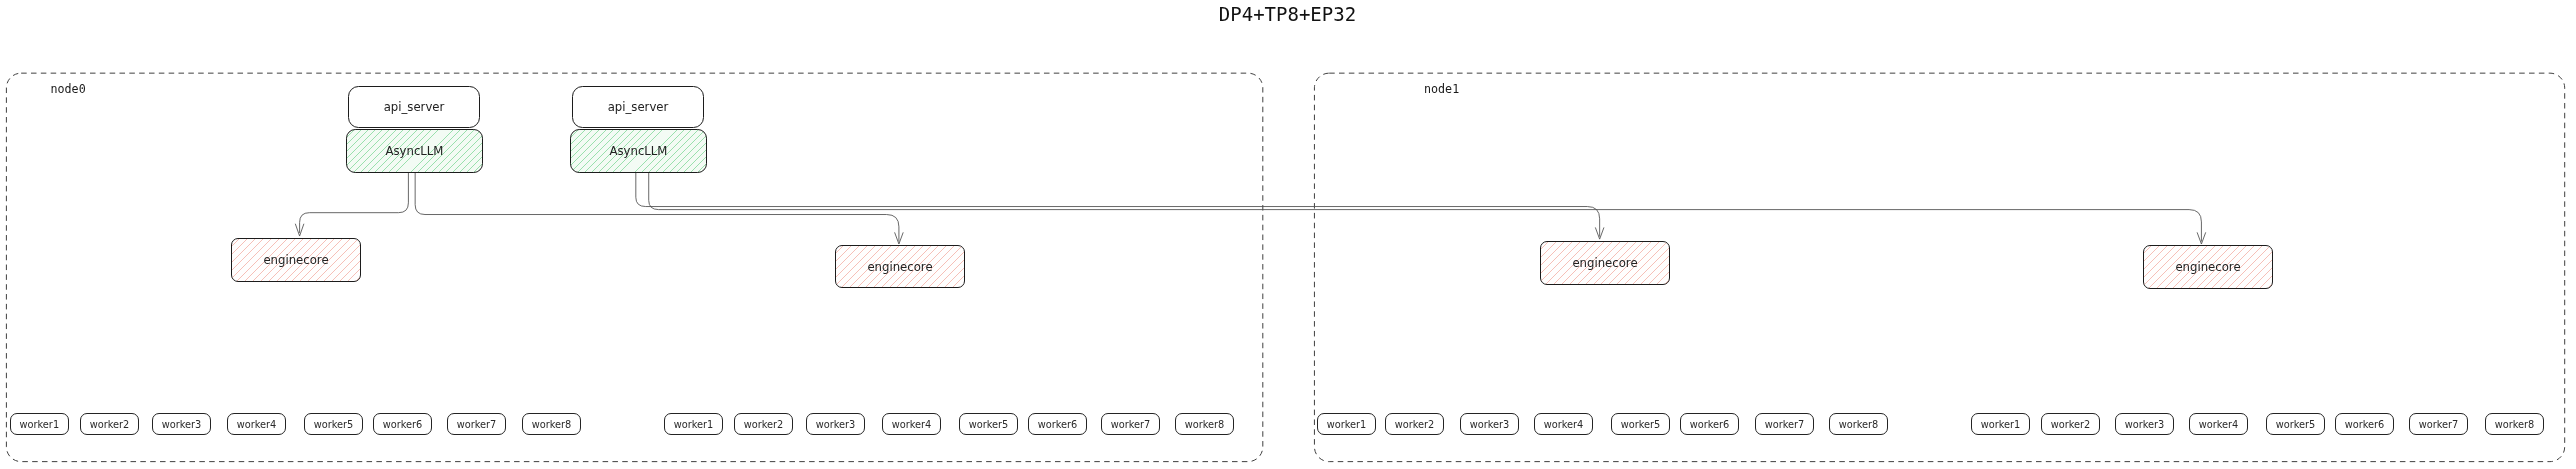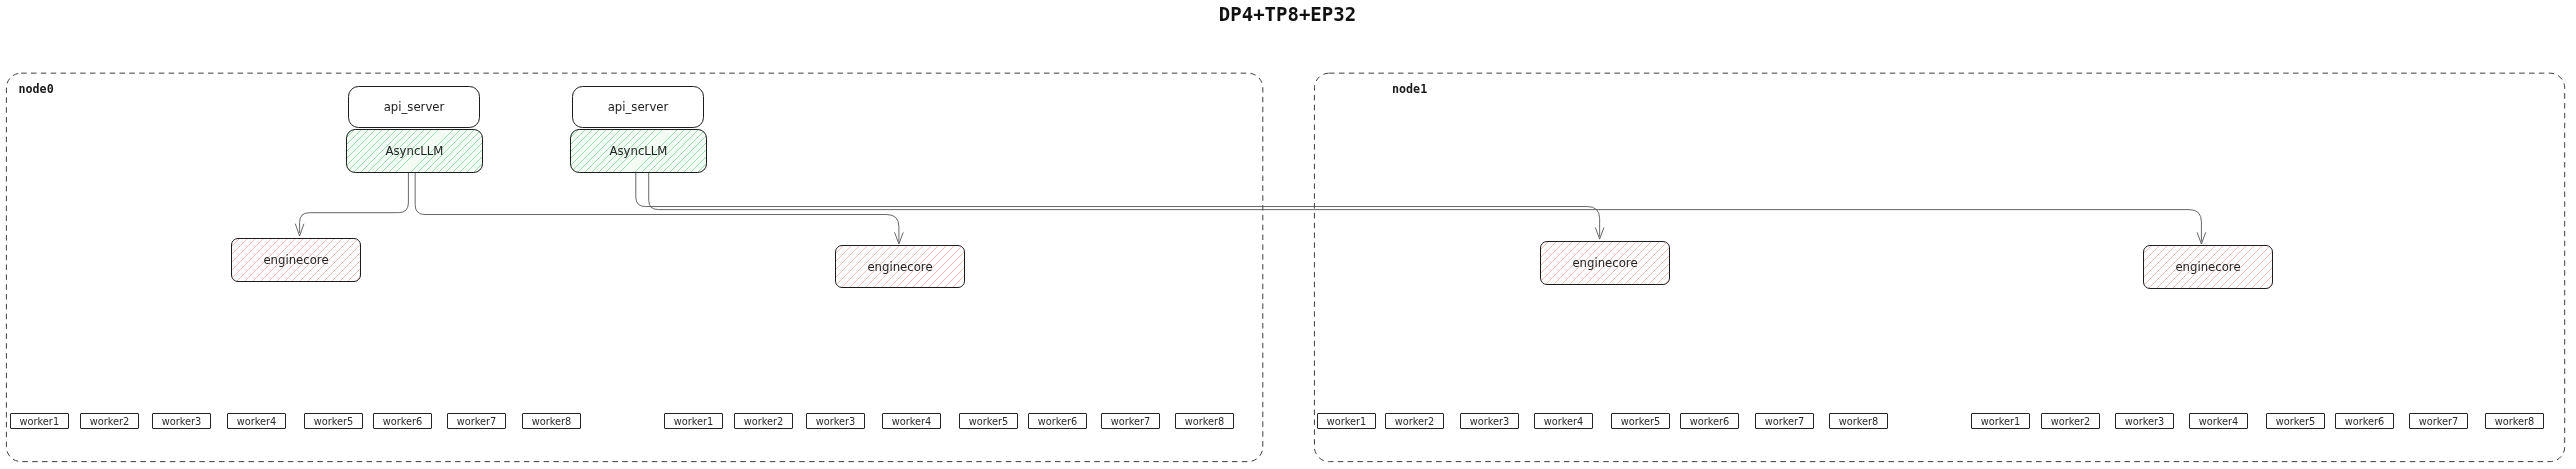--- a/index.html
+++ b/index.html
@@ -7,29 +7,29 @@
     position:relative;
     width:2576px;height:469px;
     background:#ffffff;
     font-family:"DejaVu Sans", sans-serif;
     overflow:hidden;
   }
   .title{
     position:absolute;left:1204px;top:2.5px;width:167px;
     text-align:center;
     font-family:"DejaVu Sans Mono", monospace;
-    font-size:19px;font-weight:700;color:#111111;
+    font-size:19px;font-weight:400;color:#111111;
     letter-spacing:0px;white-space:nowrap;
   }
   .overlay{position:absolute;left:0;top:0;z-index:0;}
   .node-label{
     position:absolute;
     font-family:"DejaVu Sans Mono", monospace;
-    font-size:11.7px;font-weight:700;color:#1a1a1a;
-    z-index:2;white-space:nowrap;
+    font-size:11.7px;font-weight:400;color:#1a1a1a;
+    z-index:2;white-space:nowrap;margin-left:32px;
   }
   .box{
     position:absolute;z-index:2;
     display:flex;align-items:center;justify-content:center;
     border:1.2px solid #1c1c1c;
     background:#ffffff;
     color:#222222;
     font-size:11.7px;
     white-space:nowrap;
     box-sizing:border-box;
@@ -43,23 +43,23 @@
       #9ae0ad 4.3px, #9ae0ad 5px);
   }
   .engine{
     border-radius:7px;
     background-color:#fffefe;
     background-image:repeating-linear-gradient(135deg,
       rgba(246,190,182,0) 0px, rgba(246,190,182,0) 4.9px,
       #f6c0b8 4.9px, #f6c0b8 5.6px);
   }
   .worker{
-    position:absolute;z-index:2;top:413px;width:59px;height:16px;
+    position:absolute;z-index:2;top:413px;width:59px;height:22px;
     display:flex;align-items:center;justify-content:center;
-    border:1.2px solid #242424;border-radius:1px;
+    border:1.2px solid #242424;border-radius:7px;
     background:#ffffff;color:#2a2a2a;
     font-size:9.8px;white-space:nowrap;
     box-sizing:border-box;
   }
   .edge{stroke:#4f4f4f;stroke-width:1.4;fill:none;}
   .nodeborder{stroke:#3c3c3c;stroke-width:1.6;fill:none;stroke-dasharray:9 7;}
 </style>
 </head>
 <body>
 

